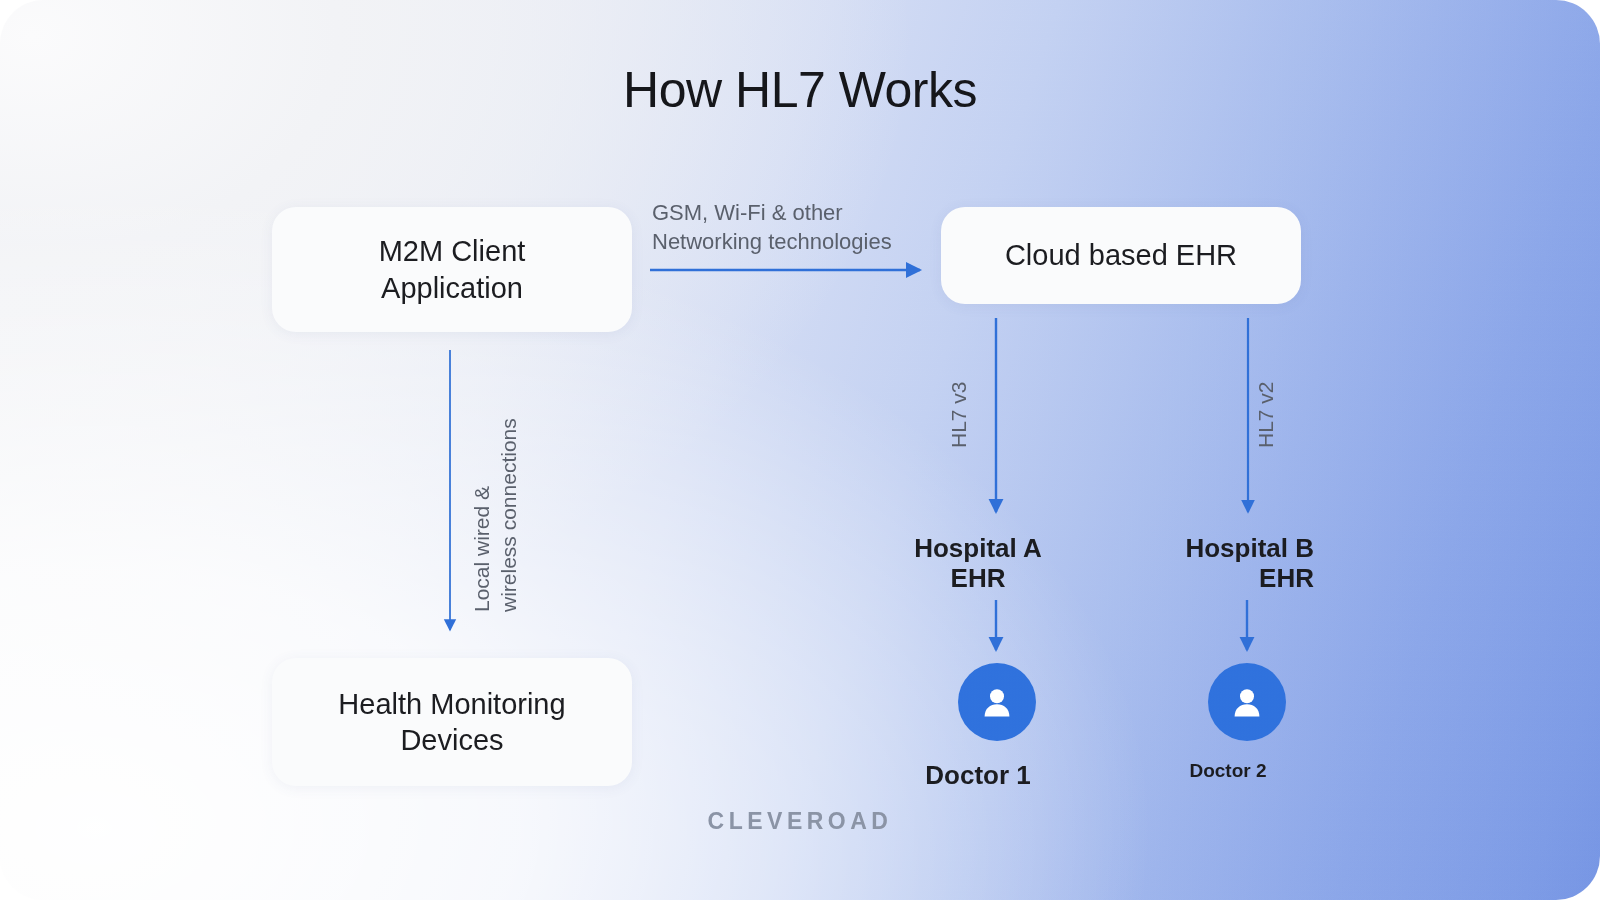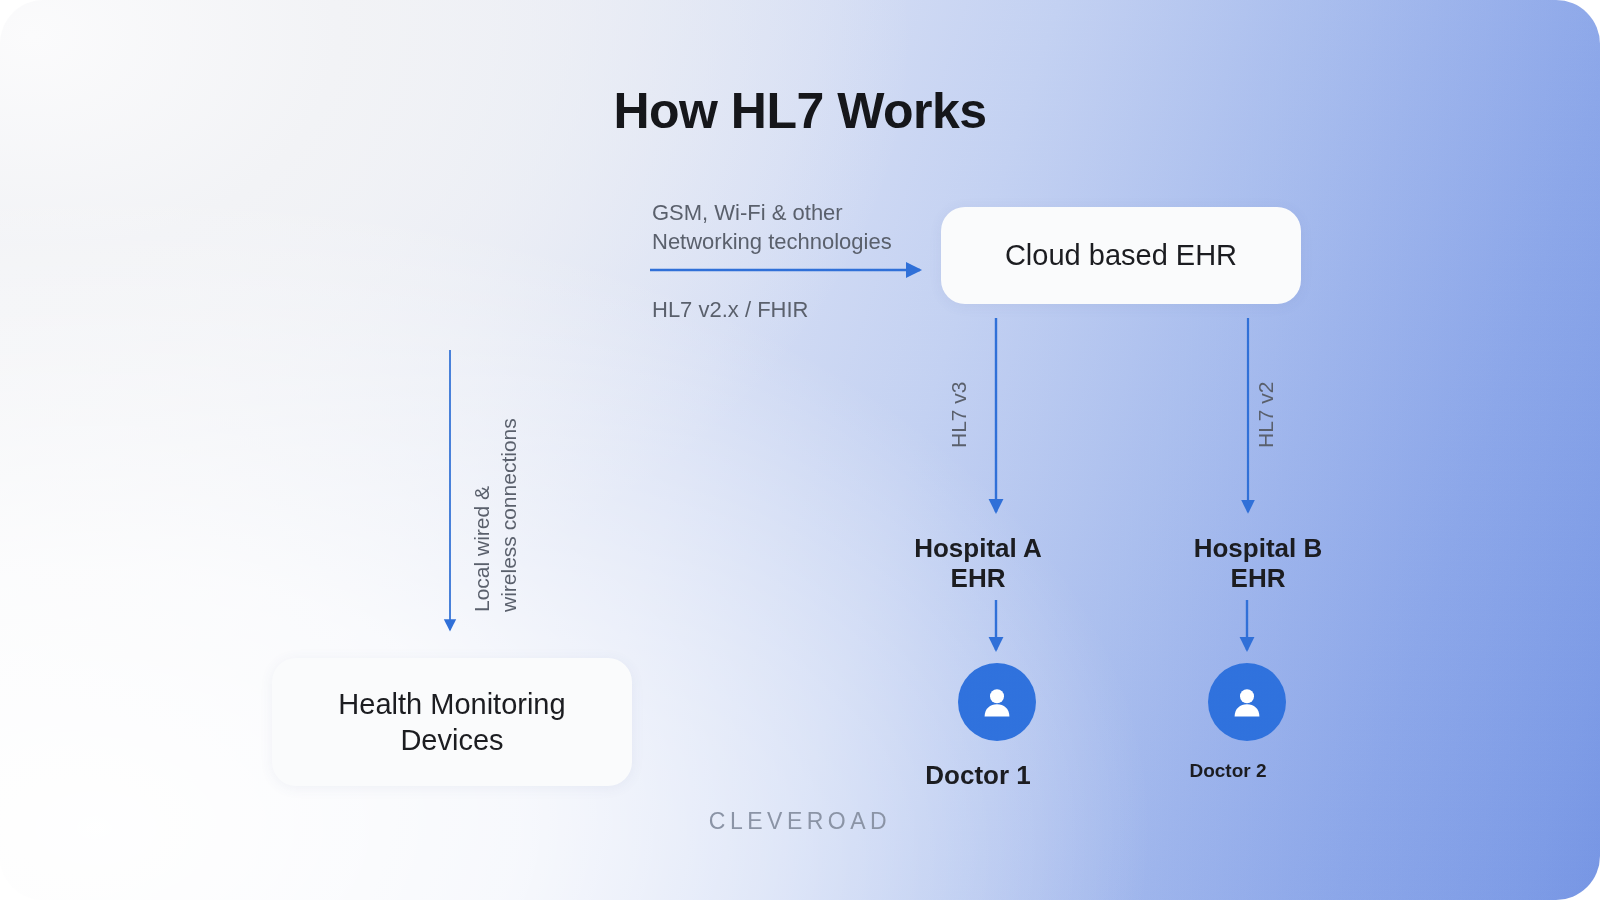--- a/index.html
+++ b/index.html
@@ -45,24 +45,24 @@
     background-image:
       repeating-linear-gradient(0deg, rgba(255,255,255,0.045) 0px, rgba(0,0,0,0.025) 1px, rgba(255,255,255,0.04) 2px, rgba(0,0,0,0.02) 3px),
       repeating-linear-gradient(90deg, rgba(255,255,255,0.04) 0px, rgba(0,0,0,0.022) 1px, rgba(255,255,255,0.035) 2px, rgba(0,0,0,0.018) 3px);
     mix-blend-mode: overlay;
   }
 
   .title {
     position: absolute;
     left: 0;
     right: 0;
-    top: 82px;
+    top: 61px;
     text-align: center;
     font-size: 50px;
-    font-weight: 700;
+    font-weight: 400;
     letter-spacing: -0.5px;
     color: #15161a;
   }
 
   .card {
     position: absolute;
     background: #fafbfc;
     border-radius: 24px;
     box-shadow: 0 2px 14px rgba(70, 90, 140, 0.07);
     display: flex;
@@ -83,21 +83,21 @@
 
   .plain-label {
     position: absolute;
     text-align: center;
     color: #1b1c20;
     font-size: 26px;
     line-height: 1.17;
     font-weight: 700;
   }
   #label-hospital-a { left: 848px; top: 533px; width: 260px; }
-  #label-hospital-b { left: 1128px; top: 533px; width: 260px; }
+  #label-hospital-b { left: 1054px; top: 533px; width: 260px; text-align: right; }
   #label-doctor-1   { left: 848px; top: 760px; width: 260px; font-size: 26px; }
   #label-doctor-2   { left: 1098px; top: 760px; width: 260px; font-size: 19px; }
 
   .edge-label {
     position: absolute;
     color: #595f6b;
     font-size: 22px;
     line-height: 1.32;
     white-space: pre-line;
   }
@@ -132,21 +132,21 @@
   #avatar-2 { left: 1208px; top: 663px; }
   .avatar svg { display: block; }
 
   .wordmark {
     position: absolute;
     left: 0; right: 0;
     top: 808px;
     text-align: center;
     color: #8a93a5;
     font-size: 23px;
-    font-weight: 400;
+    font-weight: 700;
     letter-spacing: 4.5px;
   }
 
   svg.arrows {
     position: absolute;
     left: 0; top: 0;
     width: 1600px;
     height: 900px;
     overflow: visible;
     pointer-events: none;
@@ -187,40 +187,41 @@
 
     <g>
       <line x1="996" y1="600" x2="996" y2="650" stroke="#2f6fd8" stroke-width="2.4" marker-end="url(#ah)"></line>
     </g>
 
     <g>
       <line x1="1247" y1="600" x2="1247" y2="650" stroke="#2f6fd8" stroke-width="2.4" marker-end="url(#ah)"></line>
     </g>
   </svg>
 
+  <div class="card" id="card-m2m" style="white-space: pre-line;">M2M Client
+Application</div>
 
   <div class="card" id="card-health" style="white-space: pre-line;">Health Monitoring
 Devices</div>
 
   <div class="card" id="card-cloud" style="white-space: pre-line;">Cloud based EHR</div>
 
   <div class="plain-label" id="label-hospital-a" style="white-space: pre-line;">Hospital A
 EHR</div>
 
   <div class="plain-label" id="label-hospital-b" style="white-space: pre-line;">Hospital B
 EHR</div>
 
   <div class="plain-label" id="label-doctor-1">Doctor 1</div>
 
   <div class="plain-label" id="label-doctor-2">Doctor 2</div>
 
   <div class="edge-label" id="label-gsm">GSM, Wi-Fi &amp; other
 Networking technologies</div>
 
-  <div class="edge-label" id="label-hl7v2x">HL7 v2.x / FHIR</div>
 
   <div class="vlabel" id="label-local">Local wired &amp;
 wireless connections</div>
 
   <div class="vlabel" id="label-hl7v3">HL7 v3</div>
 
   <div class="vlabel" id="label-hl7v2">HL7 v2</div>
 
   <div class="avatar" id="avatar-1">
     <span>

